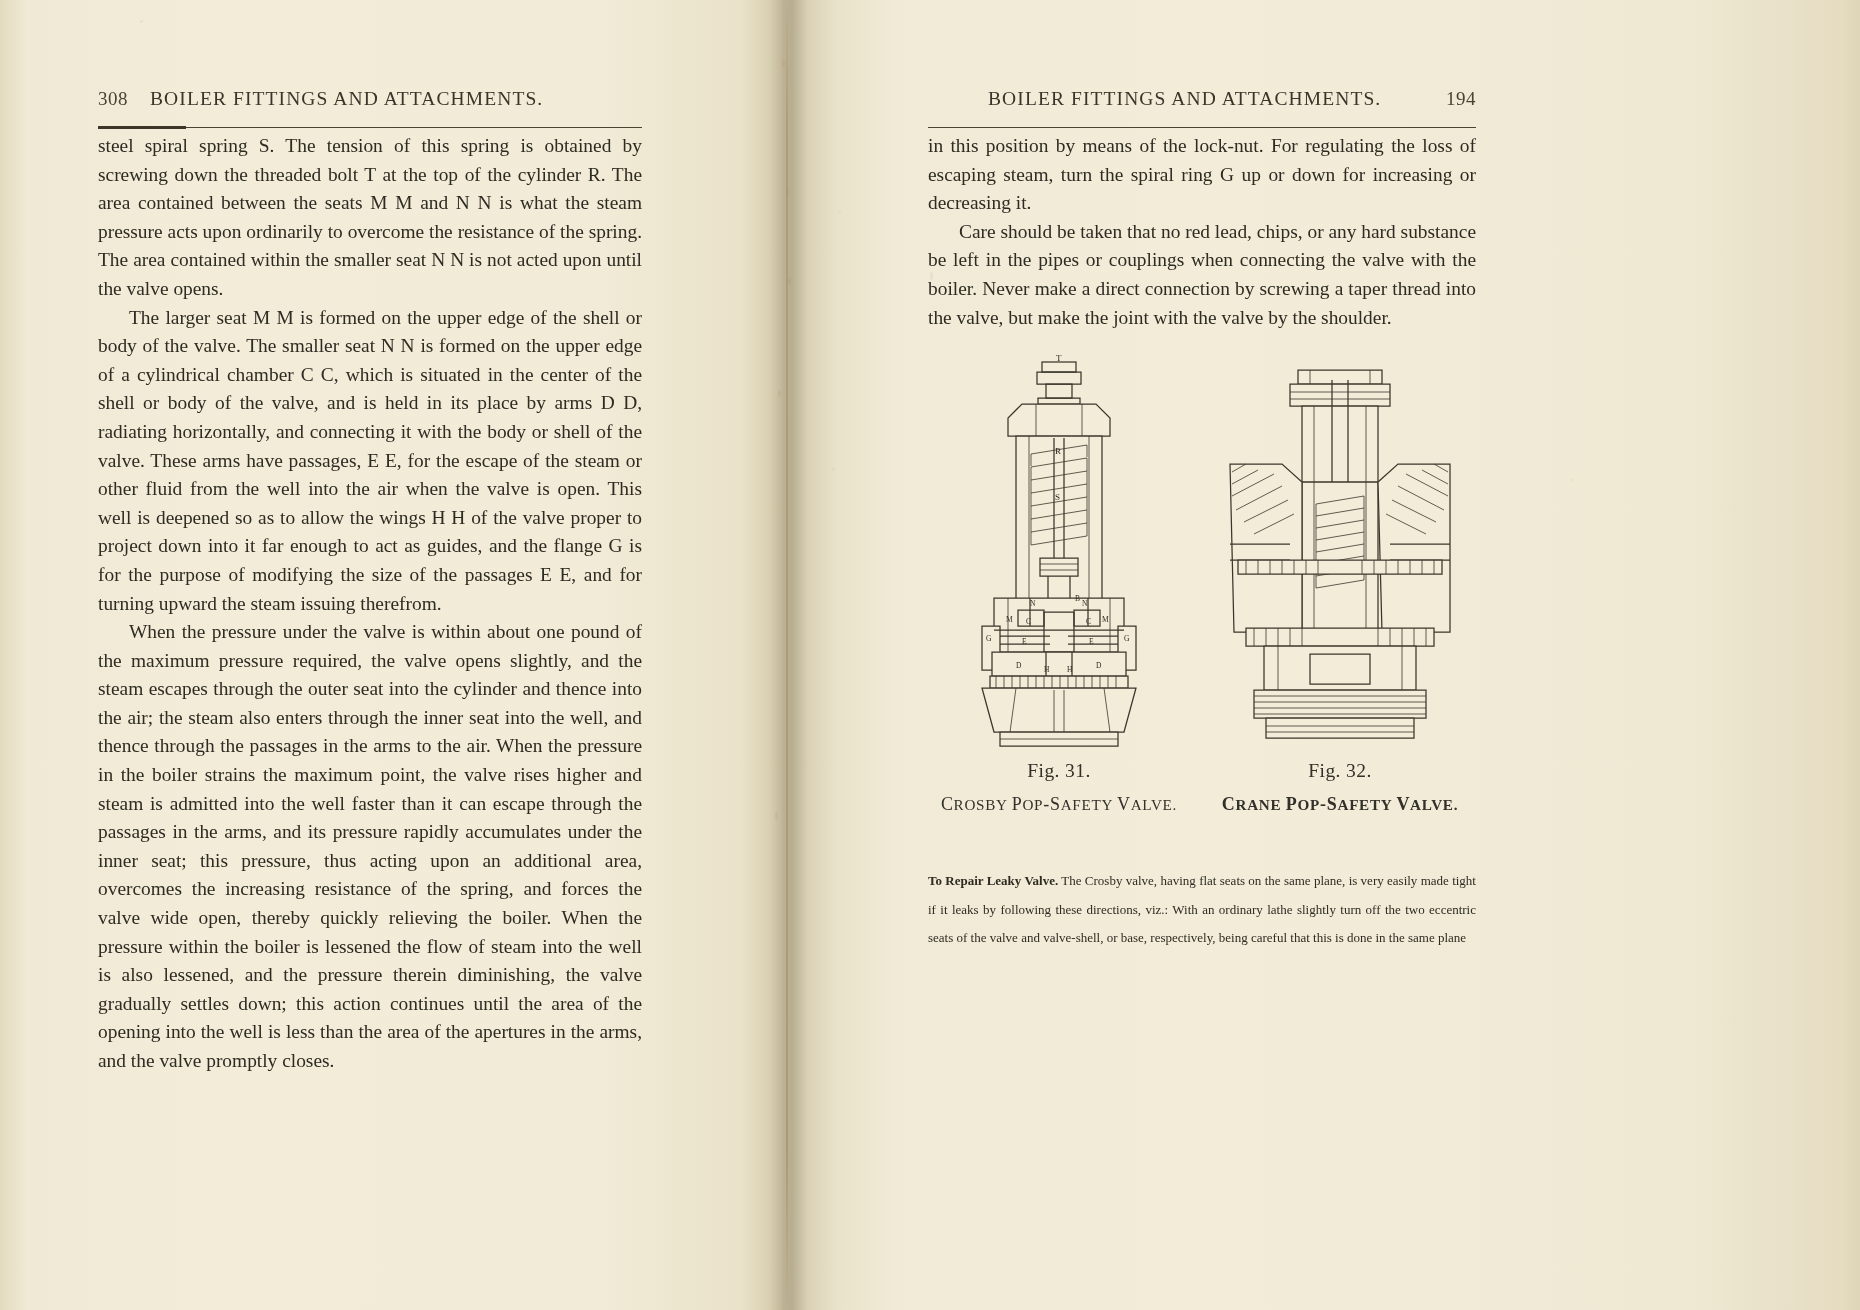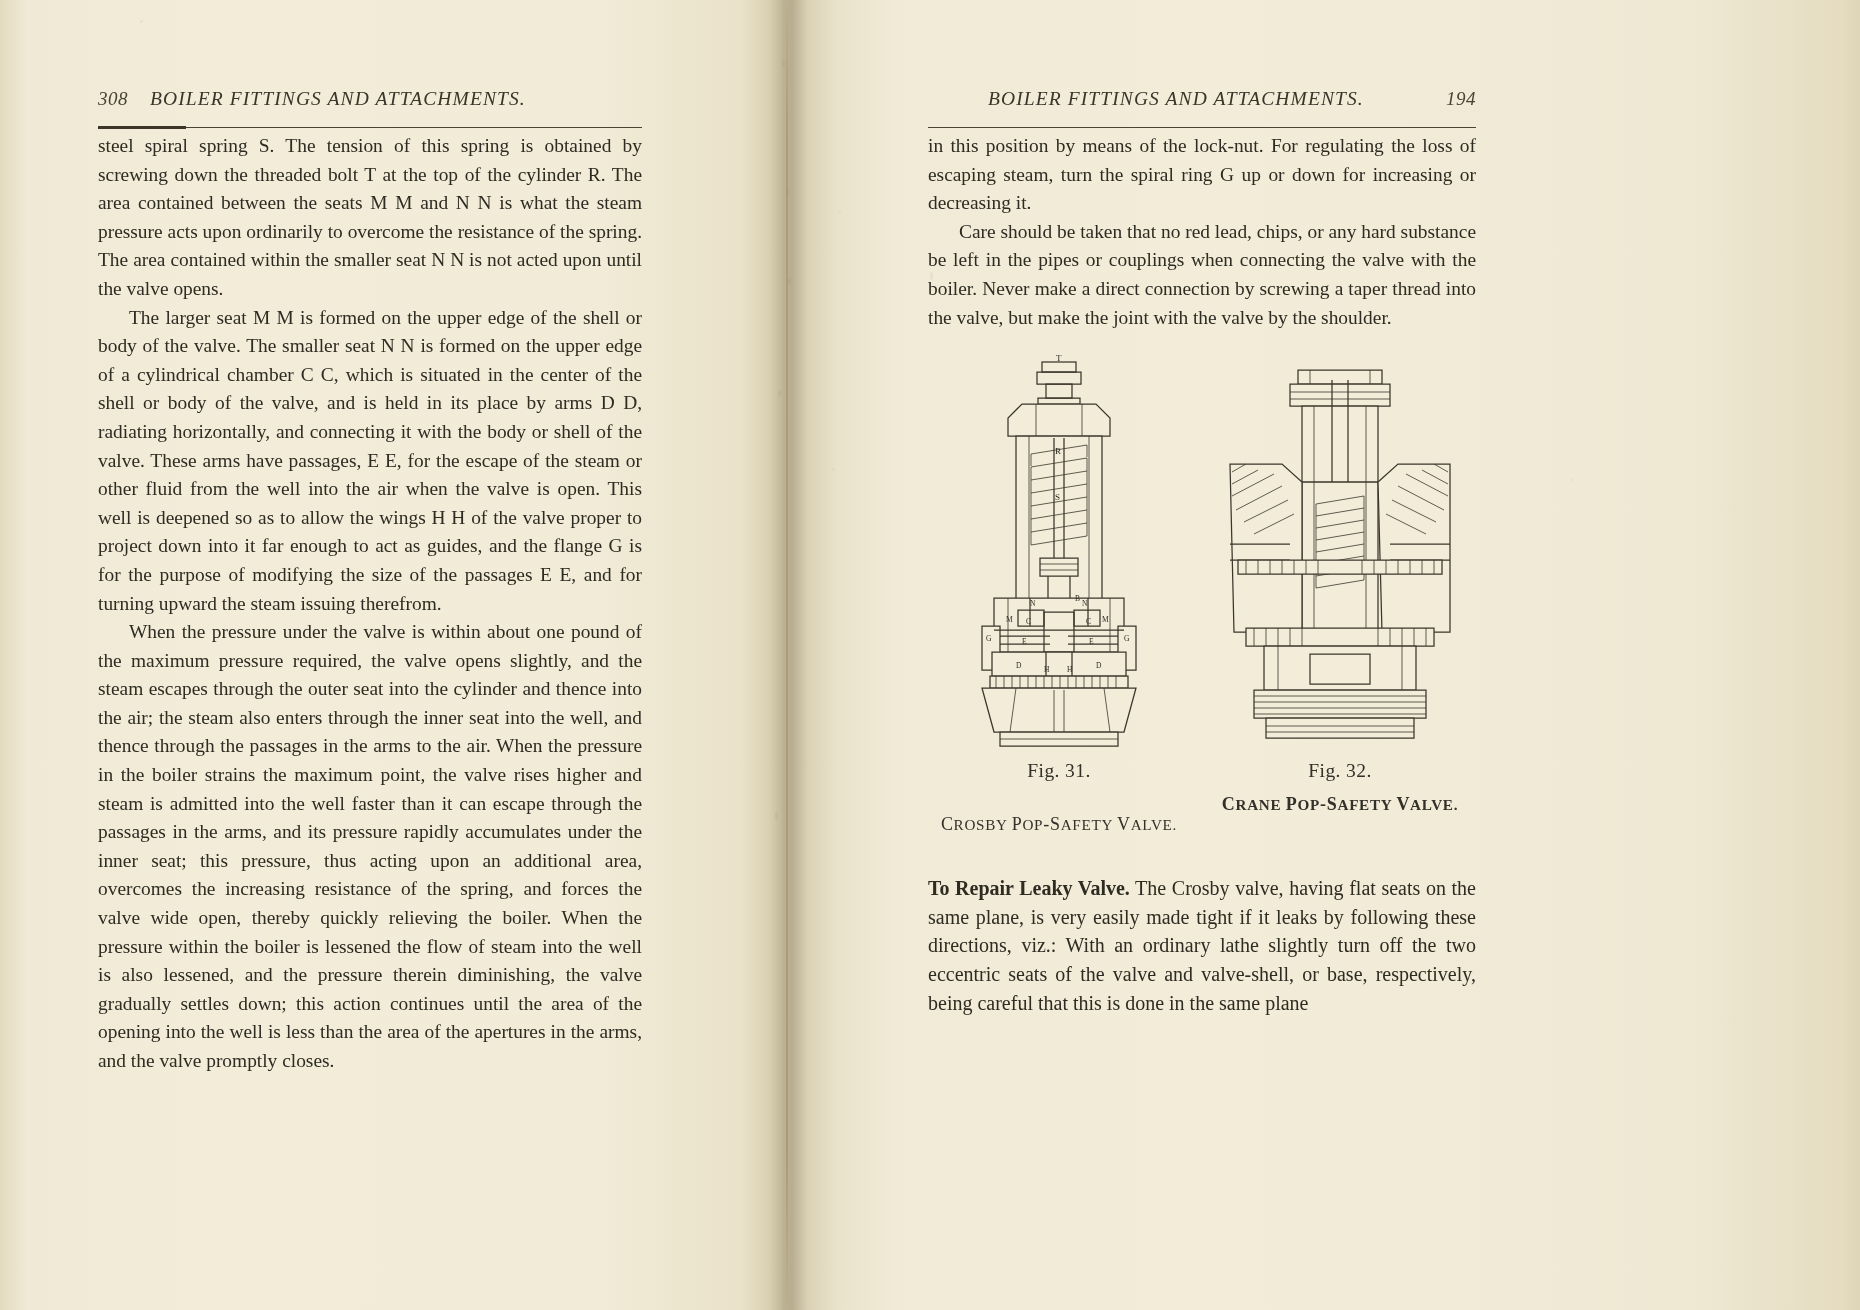--- a/index.html
+++ b/index.html
@@ -56,21 +56,20 @@
   #col-left{left:98px;top:86px;width:544px;}
   #col-right{left:928px;top:86px;width:548px;}
 
   .running-head{
     position:relative;
     height:36px;
     font-size:19.5px;
     letter-spacing:1.1px;
     color:#3a352a;
     font-variant:normal;
-    font-style:italic;
   }
   .running-head .folio{
     position:absolute;top:2px;font-size:19px;letter-spacing:.5px;color:#4a4333;
   }
   .running-head .ttl{
     position:absolute;top:2px;white-space:nowrap;
   }
   #col-left .folio{left:0;}
   #col-left .ttl{left:52px;}
   #col-right .ttl{left:60px;}
@@ -113,21 +112,21 @@
     text-align:center;
     font-size:15.2px;
     letter-spacing:.7px;
     color:#33302a;
     white-space:nowrap;
   }
   .sc-first{font-size:18px;}
 
   .after-figs{
     margin-top:6px;
-    font-size:20px;
+    font-size:13px;
     line-height:28.6px;
     text-align:justify;
     color:#2e2b22;
   }
   .after-figs b{font-weight:bold;}
 
   svg{display:block;}
   .ln{stroke:#3b362b;fill:none;stroke-width:1.25;}
   .ln-t{stroke:#3b362b;fill:none;stroke-width:0.8;}
   .fillw{fill:#f2ecd9;}
@@ -259,21 +258,21 @@
           <text class="lbl-s" x="190" y="287">G</text>
           <text class="lbl-s" x="88" y="290">E</text>
           <text class="lbl-s" x="155" y="290">E</text>
           <text class="lbl-s" x="82" y="314">D</text>
           <text class="lbl-s" x="162" y="314">D</text>
           <text class="lbl-s" x="110" y="318">H</text>
           <text class="lbl-s" x="133" y="318">H</text>
         </svg>
 
         <div class="fig-caption-num" style="top:406px;">Fig. 31.</div>
-        <div class="fig-caption-name" style="top:440px;margin-top:20px;">
+        <div class="fig-caption-name" style="top:440px;">
           <span class="sc-first">C</span><span>ROSBY </span><span class="sc-first">P</span><span>OP</span><span class="sc-first">-S</span><span>AFETY </span><span class="sc-first">V</span><span>ALVE.</span>
         </div>
       </div>
 
       <div class="fig-slot" id="fig32-slot">
         <svg width="268" height="400" viewBox="0 0 268 400">
           <g class="ln">
 
             <path class="fillw ln" d="M92 16 h84 v14 h-84 z"></path>
             <path class="ln-t" d="M104 16 v14 M164 16 v14"></path>

